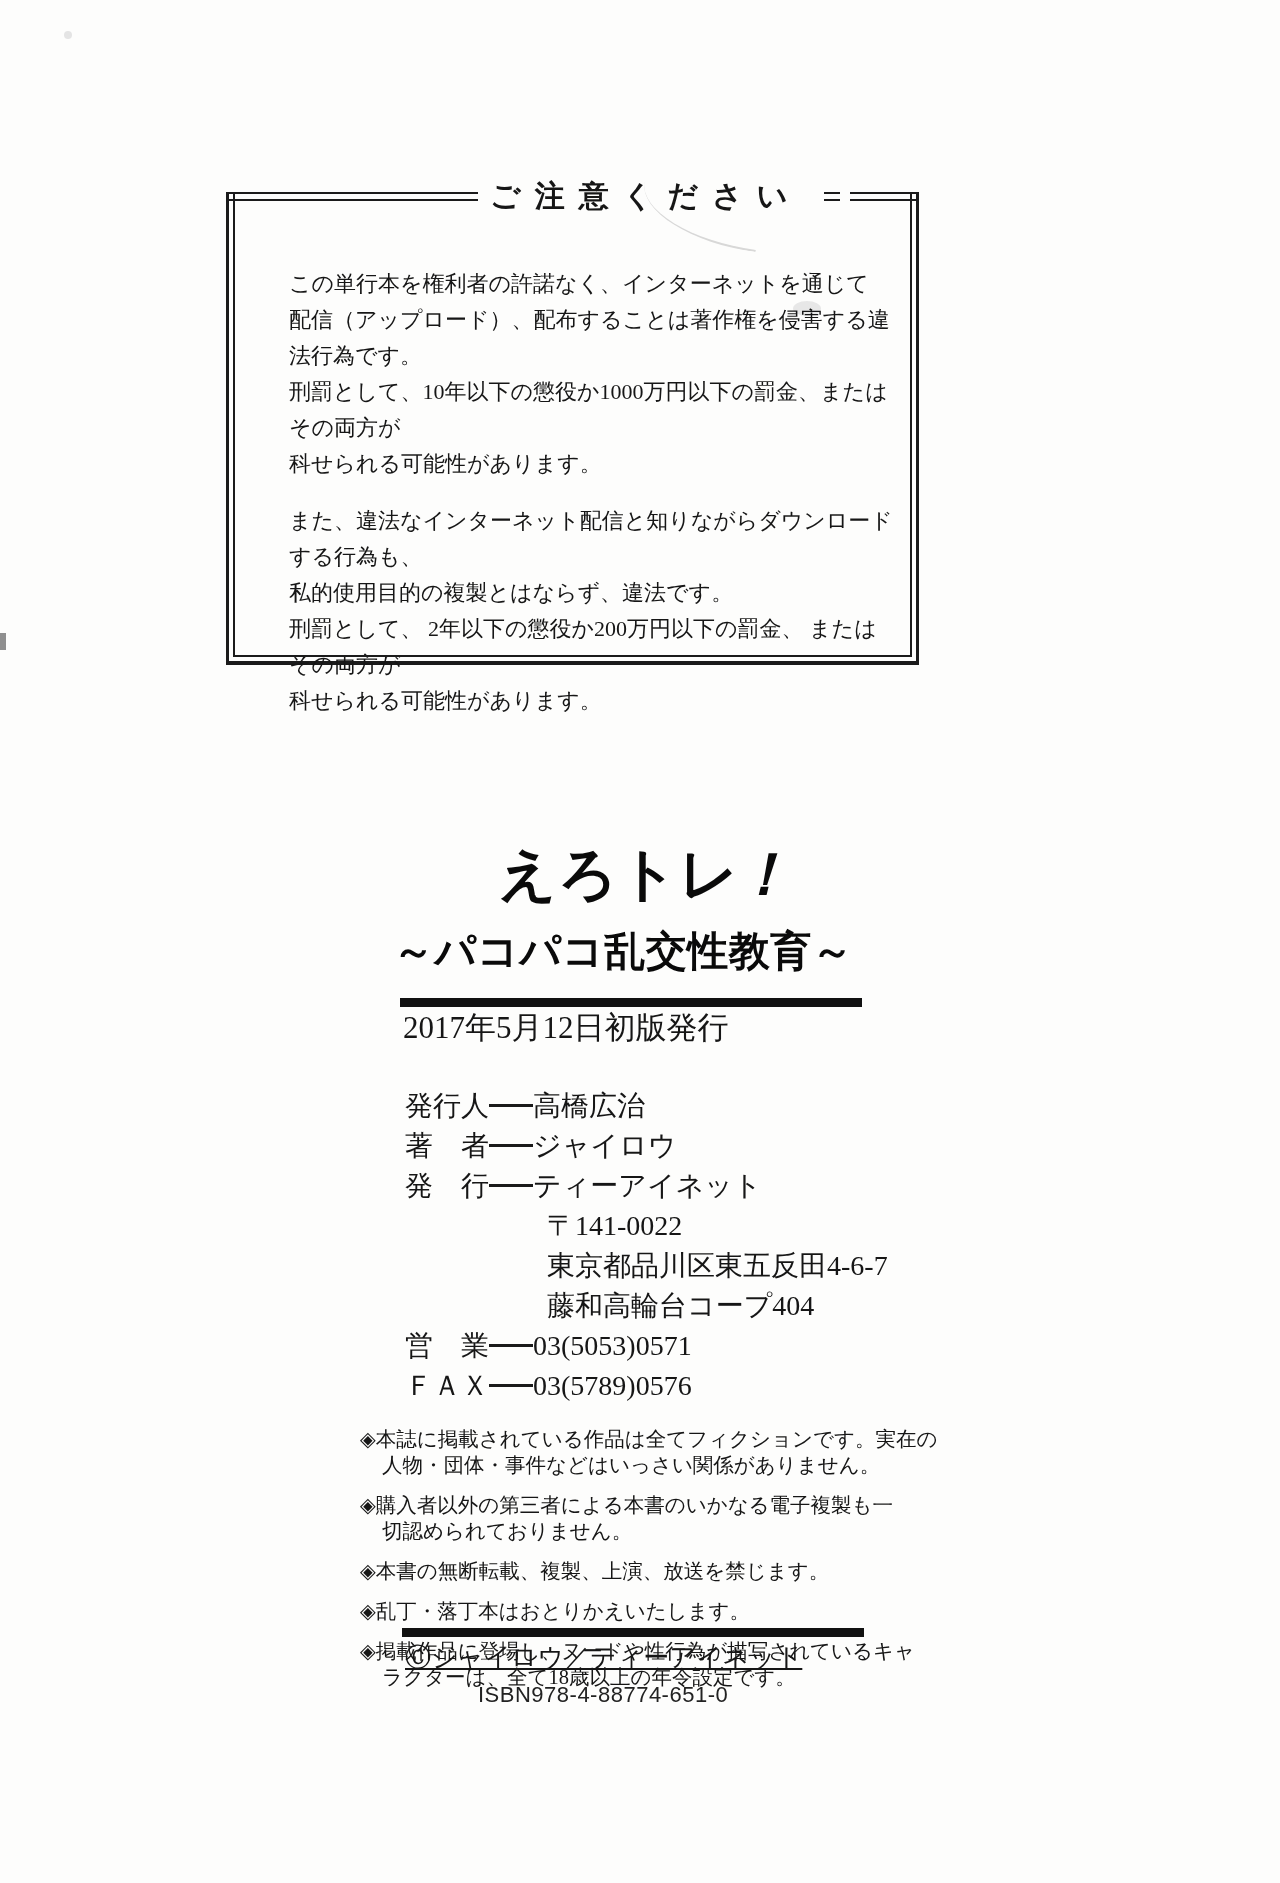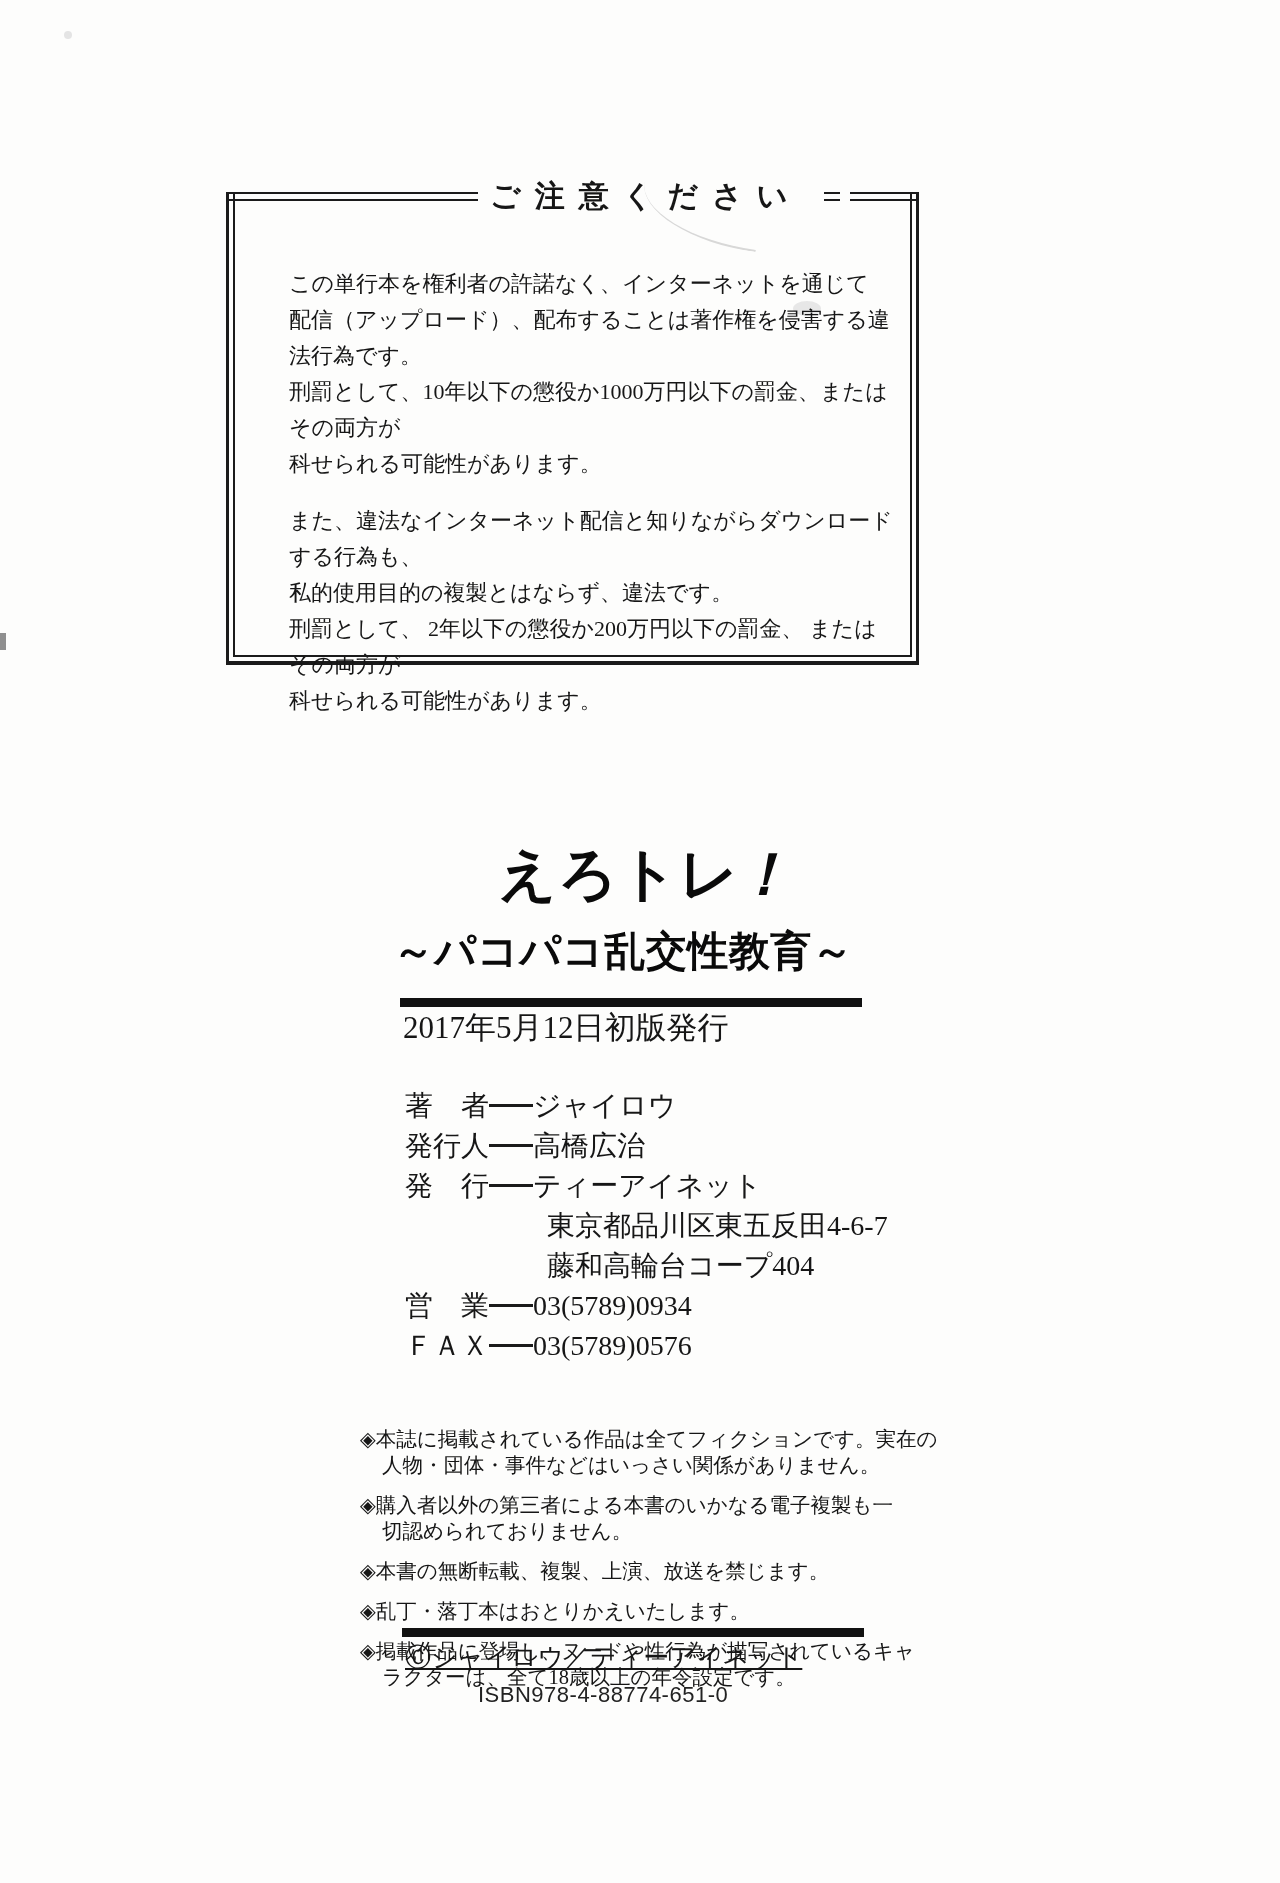--- a/index.html
+++ b/index.html
@@ -129,32 +129,33 @@
 
   <h1 class="book-title"><span>えろトレ</span><span class="bang">！</span></h1>
   <div class="book-subtitle">～パコパコ乱交性教育～</div>
 
   <div class="rule rule-top"></div>
 
   <div class="edition-date">2017年5月12日初版発行</div>
 
   <div class="colophon">
     <div class="col-row">
-      <span class="col-label">著　者</span><span class="col-dash"></span><span class="col-value">ジャイロウ</span>
+      <span class="col-label">発行人</span><span class="col-dash"></span><span class="col-value">高橋広治</span>
     </div>
     <div class="col-row">
-      <span class="col-label">発行人</span><span class="col-dash"></span><span class="col-value">高橋広治</span>
+      <span class="col-label">著　者</span><span class="col-dash"></span><span class="col-value">ジャイロウ</span>
     </div>
     <div class="col-row">
       <span class="col-label">発　行</span><span class="col-dash"></span><span class="col-value">ティーアイネット</span>
     </div>
+    <div class="col-row col-address">〒141-0022</div>
     <div class="col-row col-address">東京都品川区東五反田4-6-7</div>
     <div class="col-row col-address">藤和高輪台コープ404</div>
     <div class="col-row">
-      <span class="col-label">営　業</span><span class="col-dash"></span><span class="col-value">03(5789)0934</span>
+      <span class="col-label">営　業</span><span class="col-dash"></span><span class="col-value">03(5053)0571</span>
     </div>
     <div class="col-row">
       <span class="col-label">ＦＡＸ</span><span class="col-dash"></span><span class="col-value">03(5789)0576</span>
     </div>
   </div>
 
   <div class="notes">
     <p class="note-item">◈本誌に掲載されている作品は全てフィクションです。実在の
 人物・団体・事件などはいっさい関係がありません。</p>
     <p class="note-item">◈購入者以外の第三者による本書のいかなる電子複製も一

